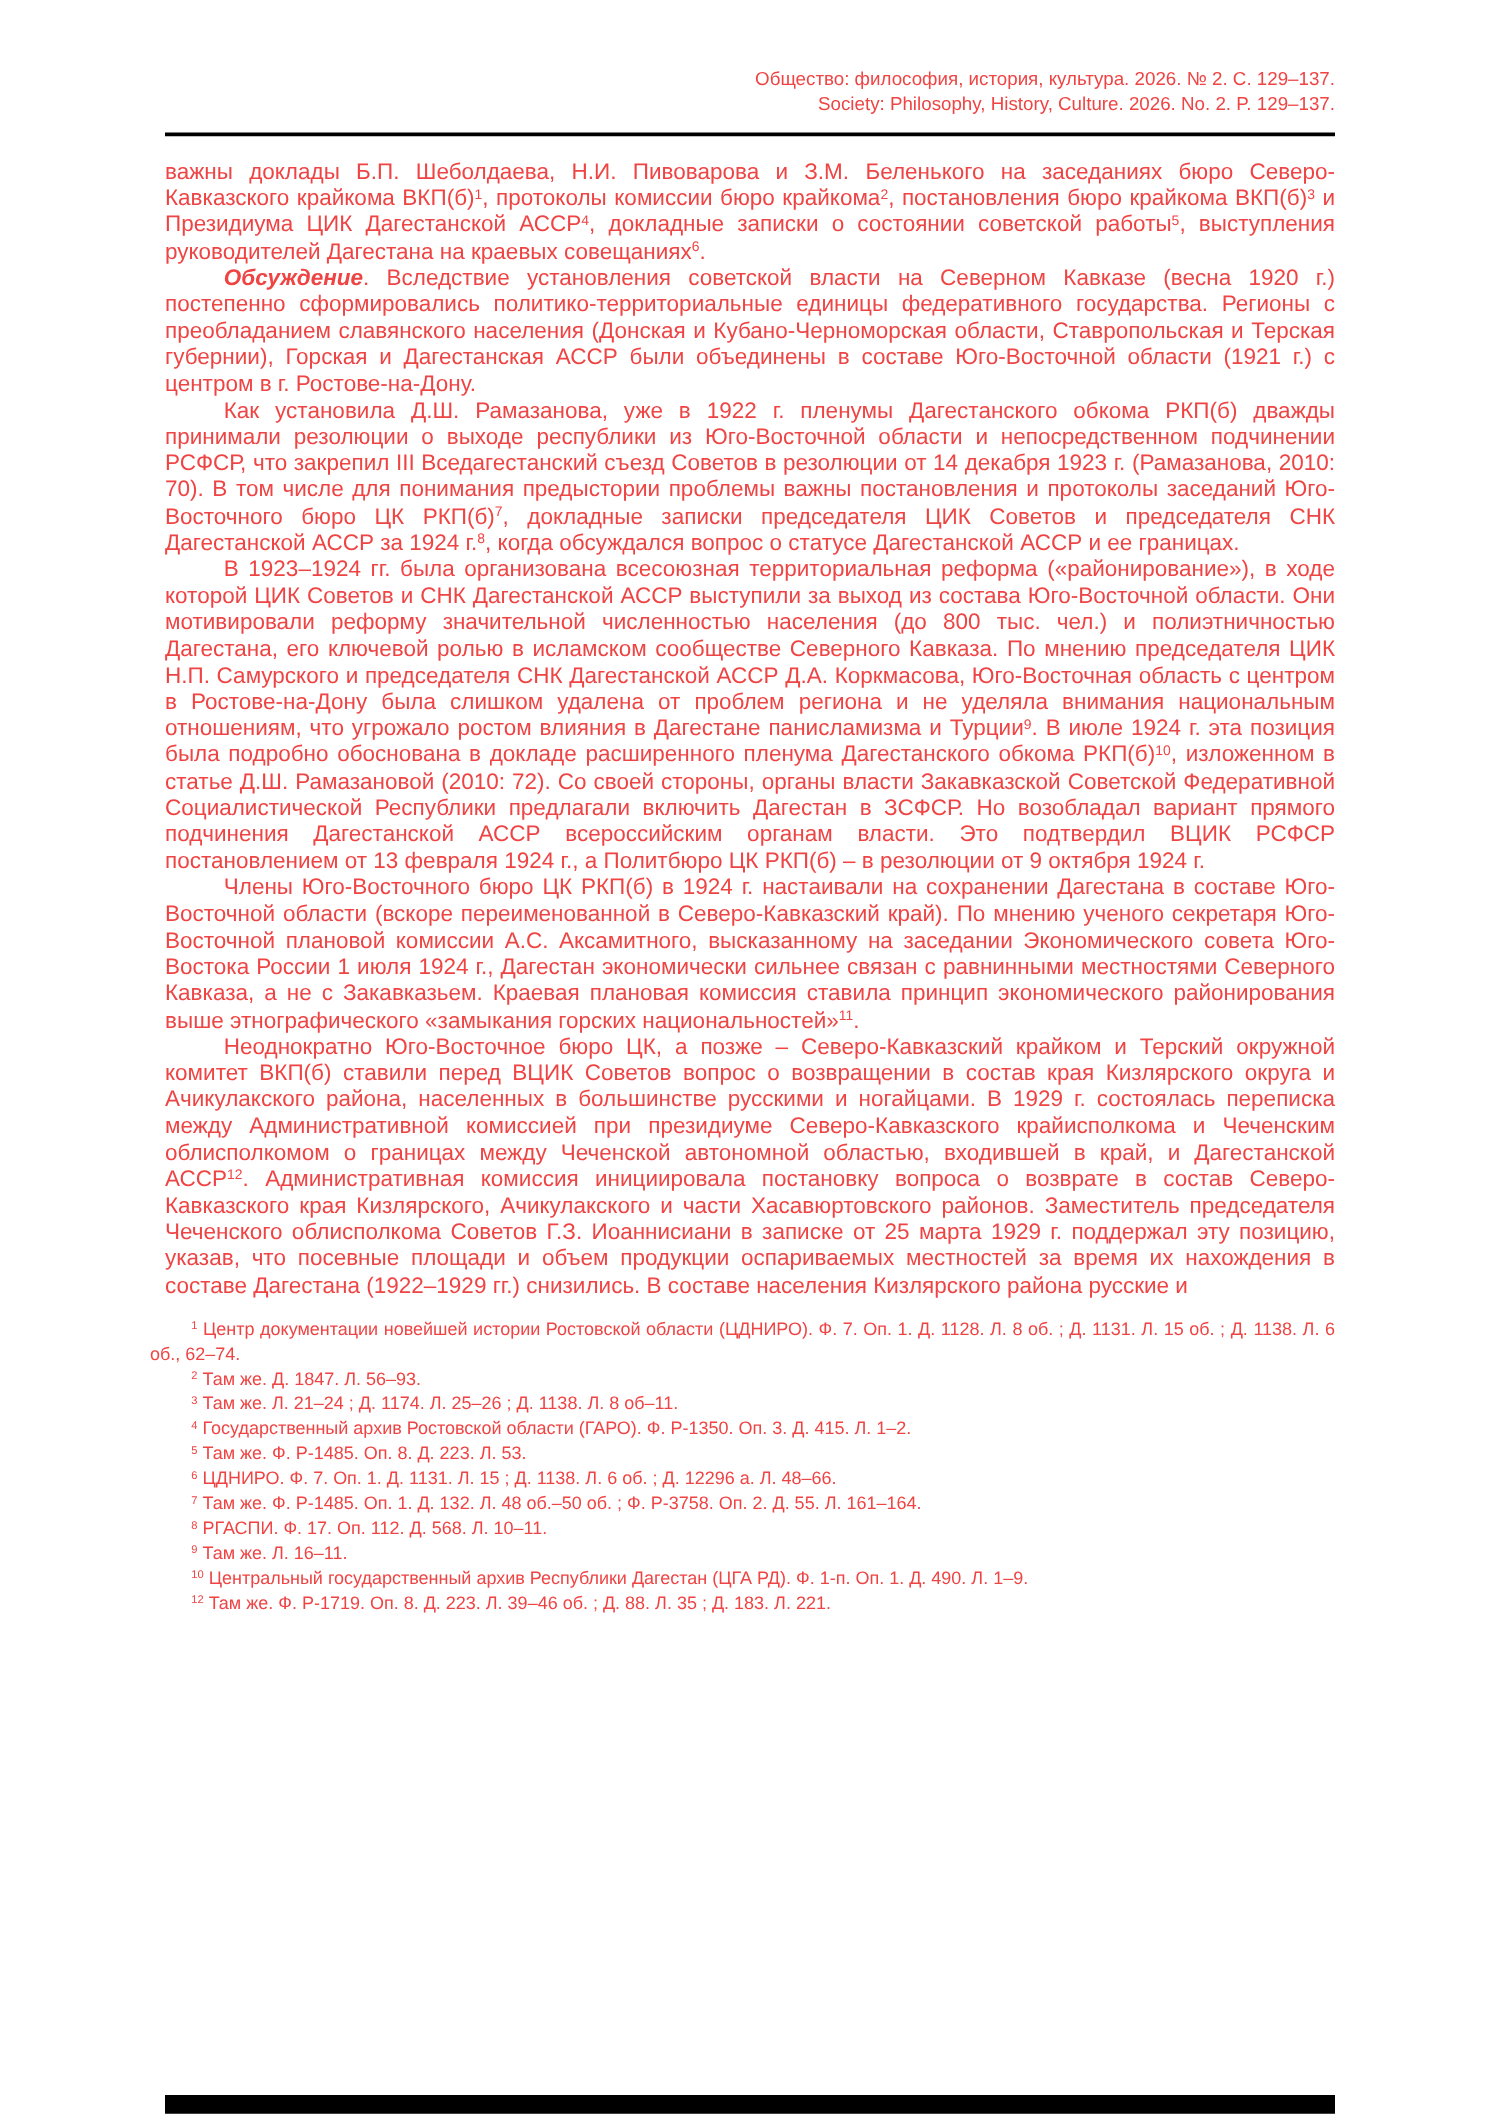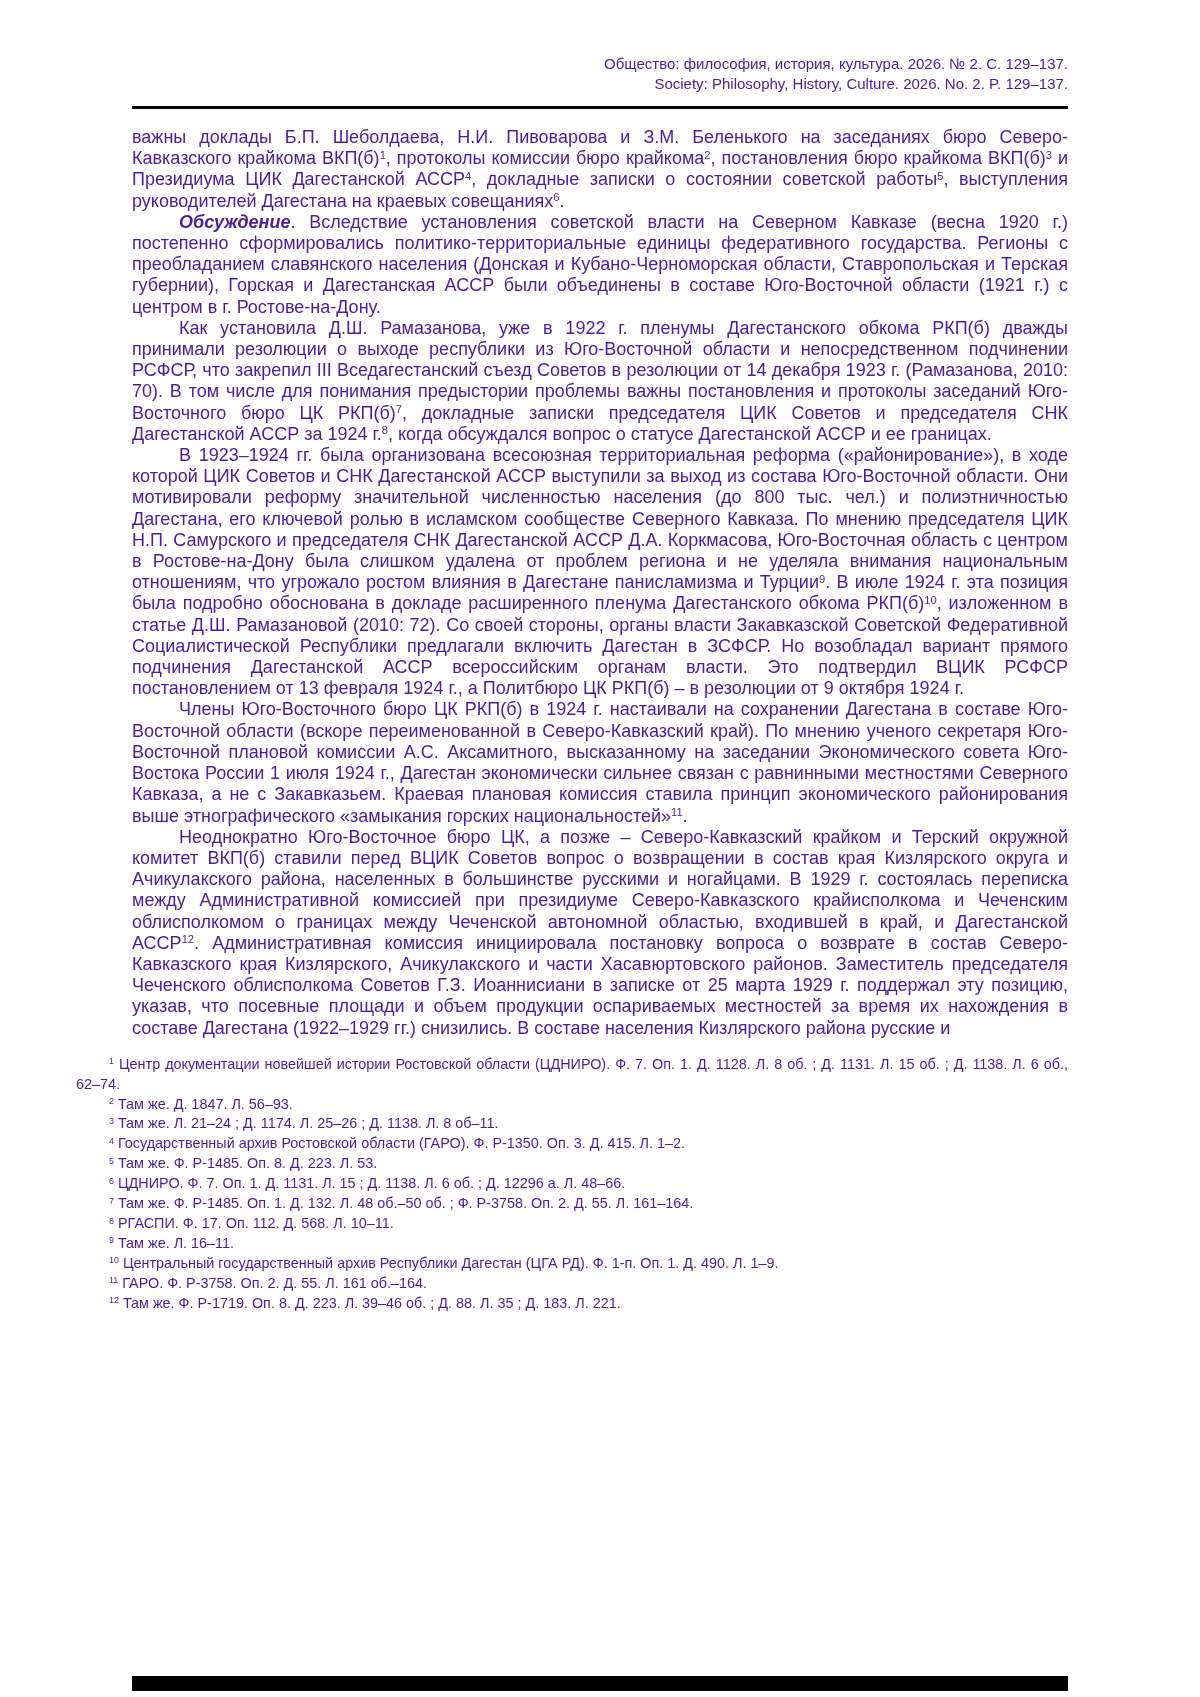--- a/index.html
+++ b/index.html
@@ -3,21 +3,21 @@
 <meta charset="utf-8">
 <style>
   html, body { margin: 0; padding: 0; background: #ffffff; }
   .page {
     position: relative;
     width: 1200px;
     height: 1697px;
     background: #ffffff;
     overflow: hidden;
     font-family: "Liberation Sans", "DejaVu Sans", sans-serif;
-    color: #4c1d95;
+    color: #ef4444;
     -webkit-font-smoothing: antialiased;
   }
   .page-header {
     padding: 54px 132px 0 132px;
     text-align: right;
     font-size: 15px;
     line-height: 20px;
   }
   .header-rule {
     margin: 12px 132px 0 132px;
@@ -35,21 +35,21 @@
   .b { font-weight: bold; }
   .i { font-style: italic; }
   sup {
     font-size: 0.62em;
     line-height: 0;
     position: relative;
     vertical-align: baseline;
     top: -0.5em;
   }
   .footnotes {
-    margin: 16px 132px 0 76px;
+    margin: 16px 132px 0 120px;
     font-size: 14.4px;
     line-height: 19.9px;
     text-align: justify;
   }
   .footnote { margin: 0; text-indent: 33px; }
   .bottom-bar {
     position: absolute;
     left: 132px;
     top: 1676px;
     width: 936px;
@@ -82,19 +82,18 @@
       <p class="footnote"><sup>1</sup><span> Центр документации новейшей истории Ростовской области (ЦДНИРО). Ф. 7. Оп. 1. Д. 1128. Л. 8 об. ; Д. 1131. Л. 15 об. ; Д. 1138. Л. 6 об., 62–74.</span></p>
       <p class="footnote"><sup>2</sup><span> Там же. Д. 1847. Л. 56–93.</span></p>
       <p class="footnote"><sup>3</sup><span> Там же. Л. 21–24 ; Д. 1174. Л. 25–26 ; Д. 1138. Л. 8 об–11.</span></p>
       <p class="footnote"><sup>4</sup><span> Государственный архив Ростовской области (ГАРО). Ф. Р-1350. Оп. 3. Д. 415. Л. 1–2.</span></p>
       <p class="footnote"><sup>5</sup><span> Там же. Ф. Р-1485. Оп. 8. Д. 223. Л. 53.</span></p>
       <p class="footnote"><sup>6</sup><span> ЦДНИРО. Ф. 7. Оп. 1. Д. 1131. Л. 15 ; Д. 1138. Л. 6 об. ; Д. 12296 а. Л. 48–66.</span></p>
       <p class="footnote"><sup>7</sup><span> Там же. Ф. Р-1485. Оп. 1. Д. 132. Л. 48 об.–50 об. ; Ф. Р-3758. Оп. 2. Д. 55. Л. 161–164.</span></p>
       <p class="footnote"><sup>8</sup><span> РГАСПИ. Ф. 17. Оп. 112. Д. 568. Л. 10–11.</span></p>
       <p class="footnote"><sup>9</sup><span> Там же. Л. 16–11.</span></p>
       <p class="footnote"><sup>10</sup><span> Центральный государственный архив Республики Дагестан (ЦГА РД). Ф. 1-п. Оп. 1. Д. 490. Л. 1–9.</span></p>
-      <p class="footnote"><sup>11</sup><span> ГАРО. Ф. Р-3758. Оп. 2. Д. 55. Л. 161 об.–164.</span></p>
       <p class="footnote"><sup>12</sup><span> Там же. Ф. Р-1719. Оп. 8. Д. 223. Л. 39–46 об. ; Д. 88. Л. 35 ; Д. 183. Л. 221.</span></p>
     </section>
 
   <div class="bottom-bar"></div>
 
 </div>
 
 </body></html>

